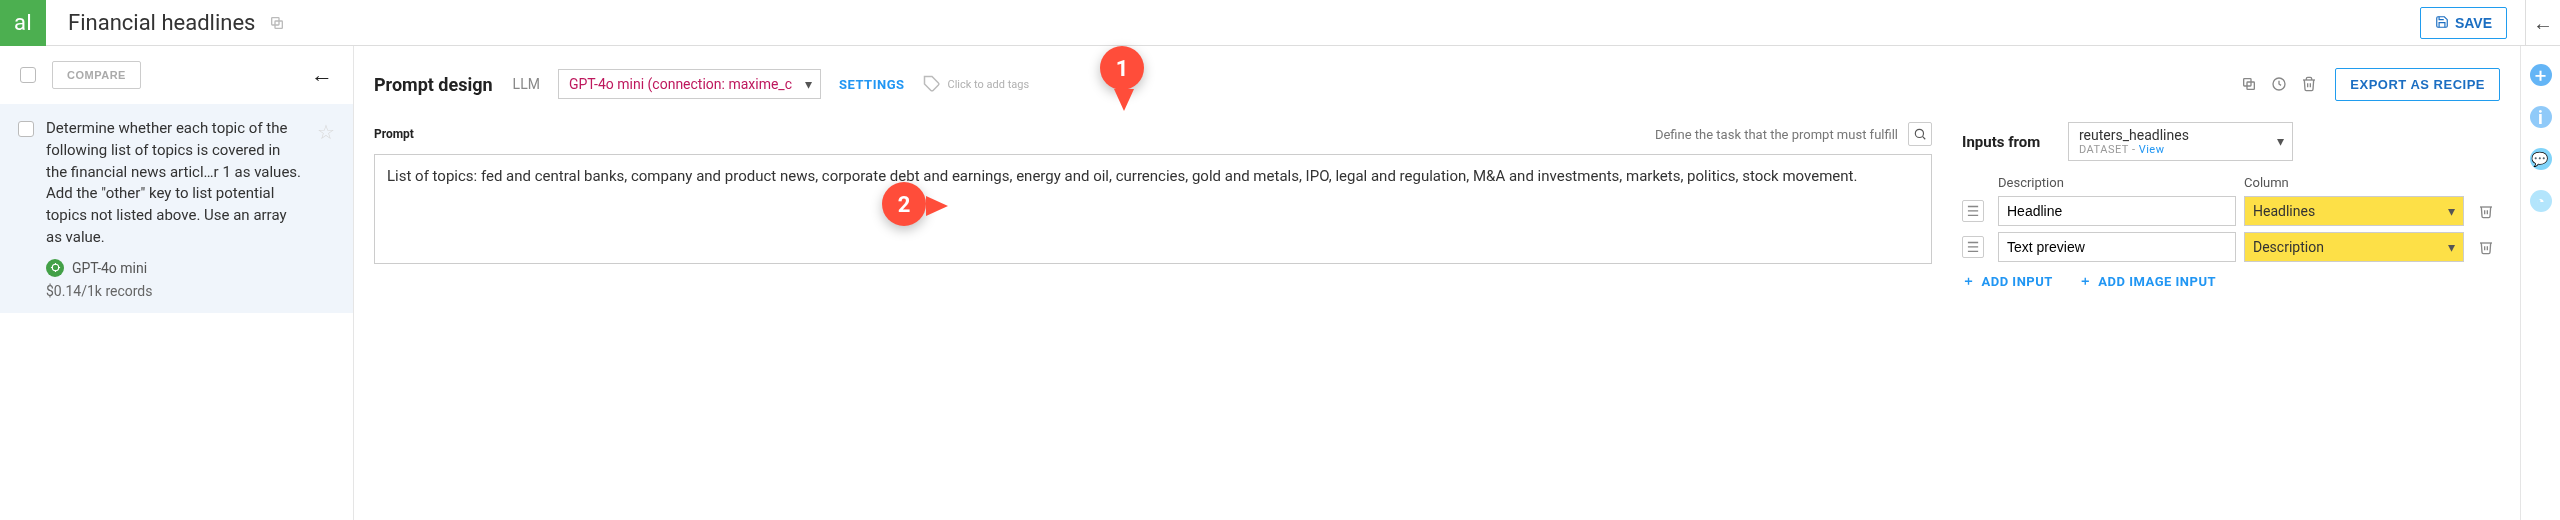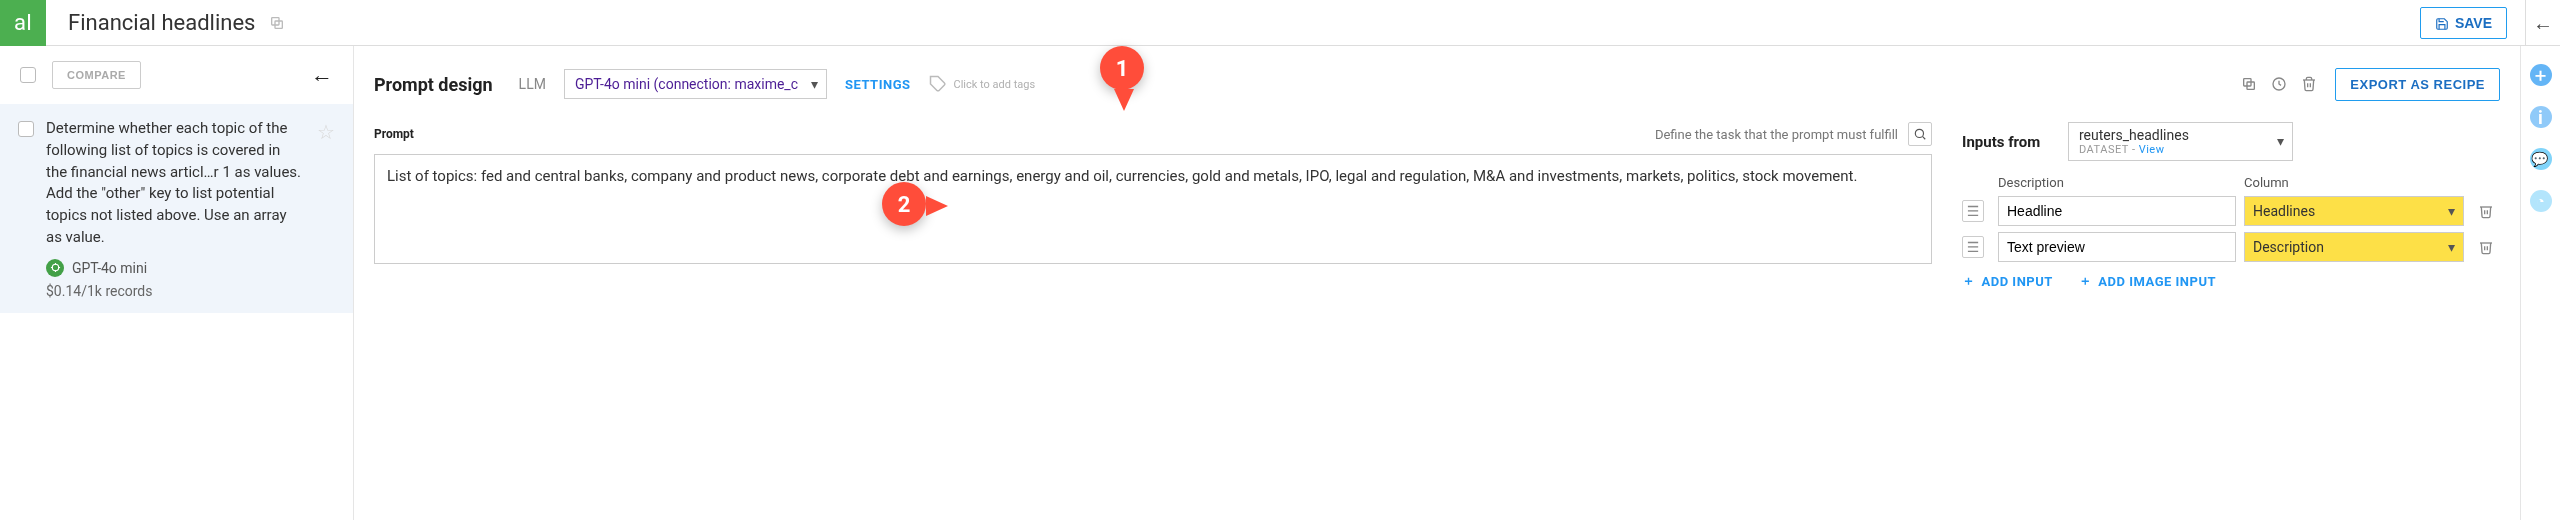--- a/index.html
+++ b/index.html
@@ -47,21 +47,21 @@
   .header-spacer { flex: 1; }
   .save-btn {
     border: 1px solid #209cee;
     color: #1b6ec2;
     background: #fff;
     font-weight: 700;
     font-size: 14px;
     padding: 7px 14px;
     border-radius: 2px;
     display: flex;
-    align-items: flex-end;
+    align-items: flex-start;
     gap: 6px;
     margin-right: 18px;
     cursor: pointer;
   }
   .back-arrow-top {
     width: 34px;
     display: flex;
     align-items: center;
     justify-content: center;
     color: #444;
@@ -171,27 +171,27 @@
     gap: 18px;
   }
   .section-title {
     font-size: 18px;
     font-weight: 700;
     color: #222;
   }
   .llm-label {
     font-size: 14px;
     color: #888;
-    margin-left: 8px;
+    margin-left: 2px;
   }
   .llm-select {
     border: 1px solid #ccc;
     padding: 6px 28px 6px 10px;
     font-size: 14px;
-    color: #4c1d95;
+    color: #be185d;
     min-width: 240px;
     background: #fff;
     position: relative;
   }
   .llm-select::after {
     content: "▾";
     position: absolute;
     right: 8px;
     color: #555;
   }

